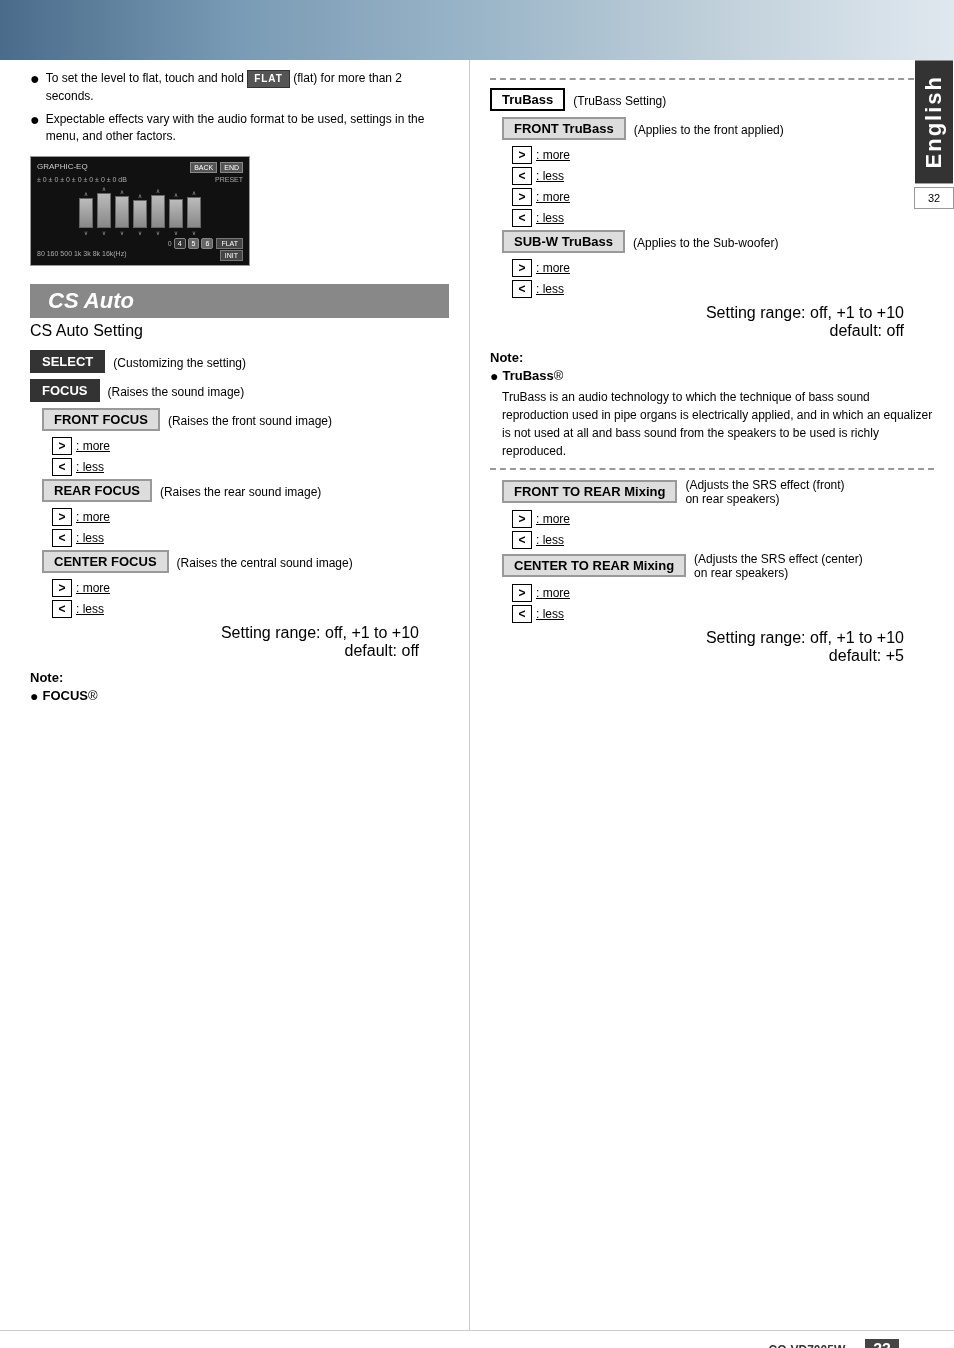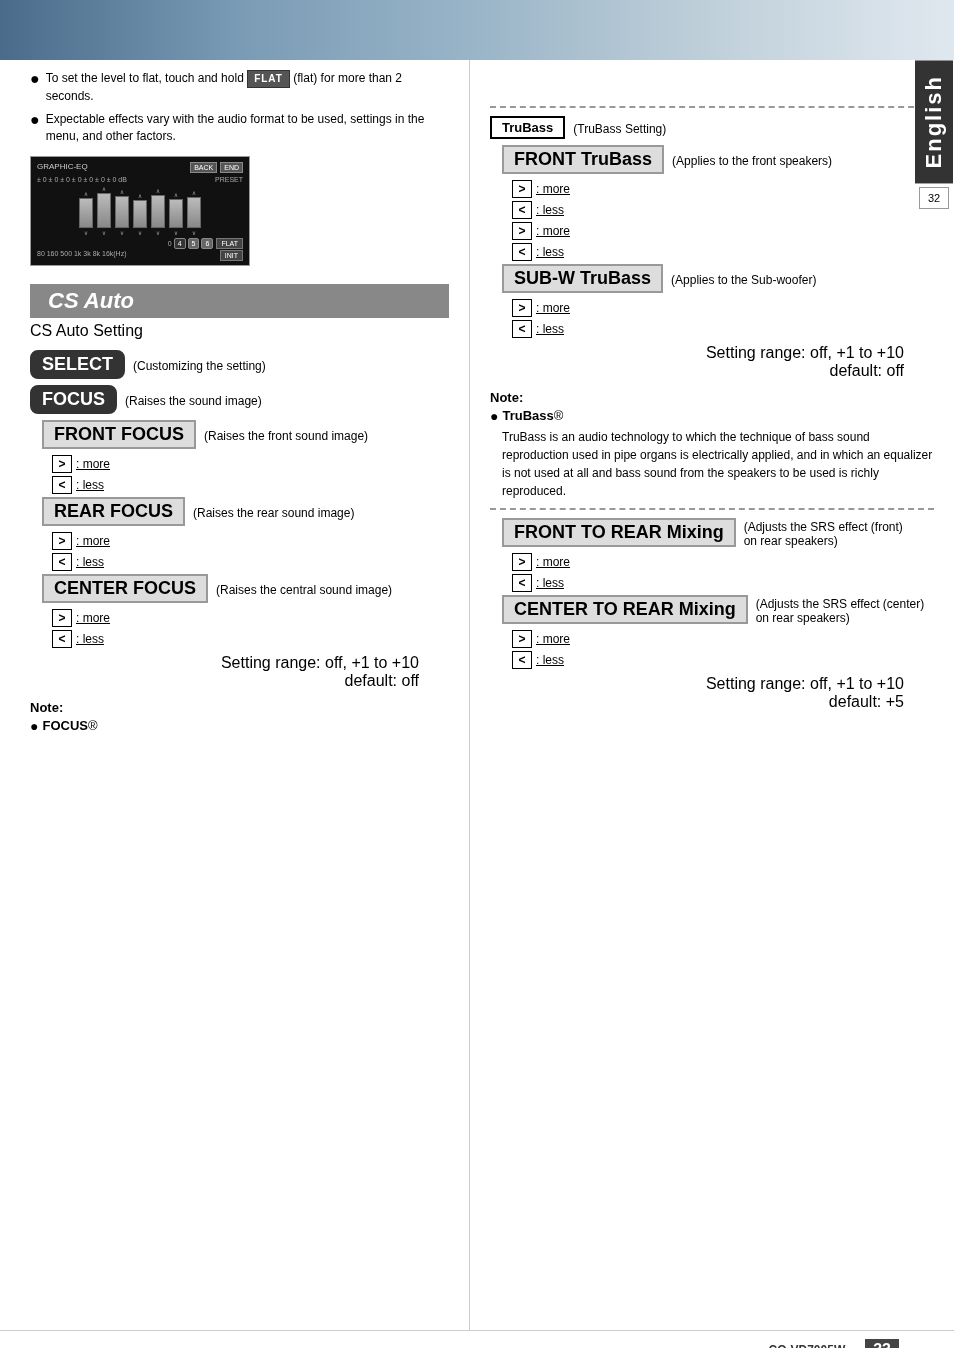--- a/index.html
+++ b/index.html
@@ -26,21 +26,20 @@
     .left-col {
       width: 470px;
       padding: 10px 20px 10px 30px;
       border-right: 1px solid #ccc;
     }
 
     
     .right-col {
       flex: 1;
       padding: 10px 20px 10px 20px;
-      margin-top: 28px;
     }
 
     
     .right-sidebar {
       position: absolute;
       right: 0;
       top: 0;
       width: 40px;
       height: 100%;
       display: flex;
@@ -57,21 +56,21 @@
       font-size: 22px;
       font-weight: bold;
       padding: 15px 6px;
       letter-spacing: 2px;
       width: 38px;
       text-align: center;
     }
 
     .page-number-box {
       border: 1px solid #999;
-      width: 30px;
+      width: 40px;
       height: 22px;
       display: flex;
       align-items: center;
       justify-content: center;
       font-size: 11px;
       margin-top: 4px;
     }
 
     
     .bullet-section {
@@ -191,29 +190,28 @@
       font-size: 16px;
       margin-bottom: 10px;
     }
 
     
     .label-box {
       display: inline-block;
       border: 2px solid #701a75;
       padding: 2px 10px;
       font-weight: bold;
-      font-size: 18px;
+      font-size: 13px;
       background: #fff;
       margin-bottom: 2px;
     }
     .label-box.dark {
       background: #333;
       color: #fff;
       border-color: #333;
-      border-radius: 8px;
     }
     .label-box.light-gray {
       background: #ddd;
       color: #000;
       border-color: #999;
     }
     .label-box.trubass-style {
       background: #fff;
       color: #000;
       border: 2px solid #000;
@@ -520,21 +518,21 @@
     <div class="right-section">
 
       <div class="label-desc-row">
         <span class="label-box trubass-style">TruBass</span>
         <span class="desc">(TruBass Setting)</span>
       </div>
 
       <div class="sub-indent">
         <div class="label-desc-row">
           <span class="label-box light-gray">FRONT TruBass</span>
-          <span class="desc">(Applies to the front speakers)</span>
+          <span class="desc">(Applies to the front applied)</span>
         </div>
         <div class="arrow-control">
           <div class="arrow-btn">&gt;</div>
           <span class="arrow-label">: more</span>
         </div>
         <div class="arrow-control">
           <div class="arrow-btn">&lt;</div>
           <span class="arrow-label">: less</span>
         </div>
       </div>

